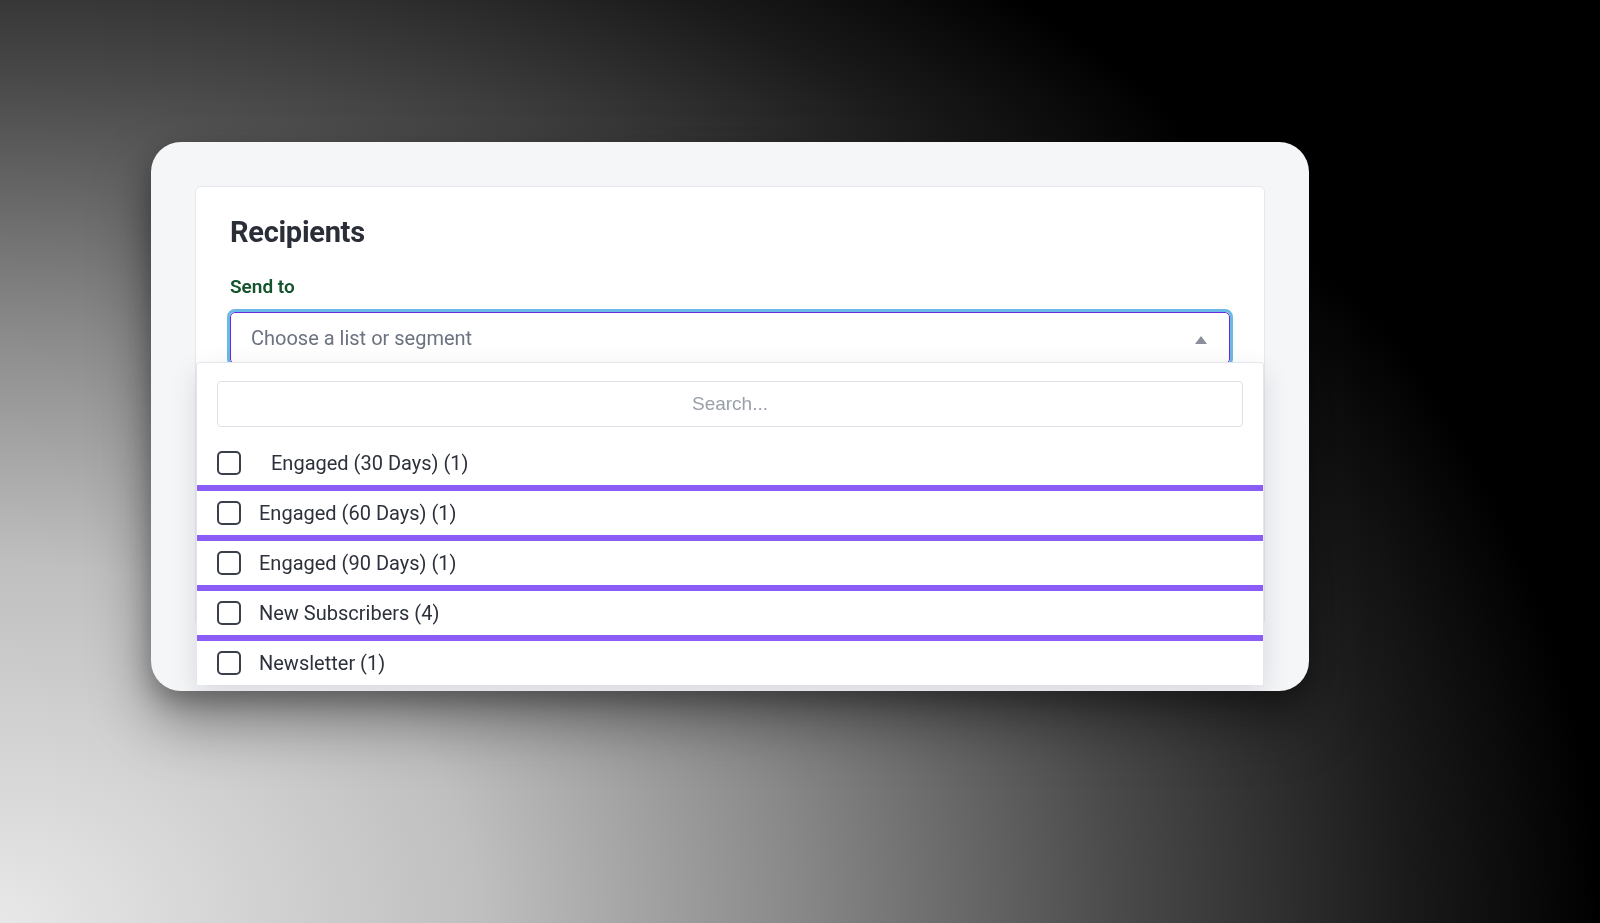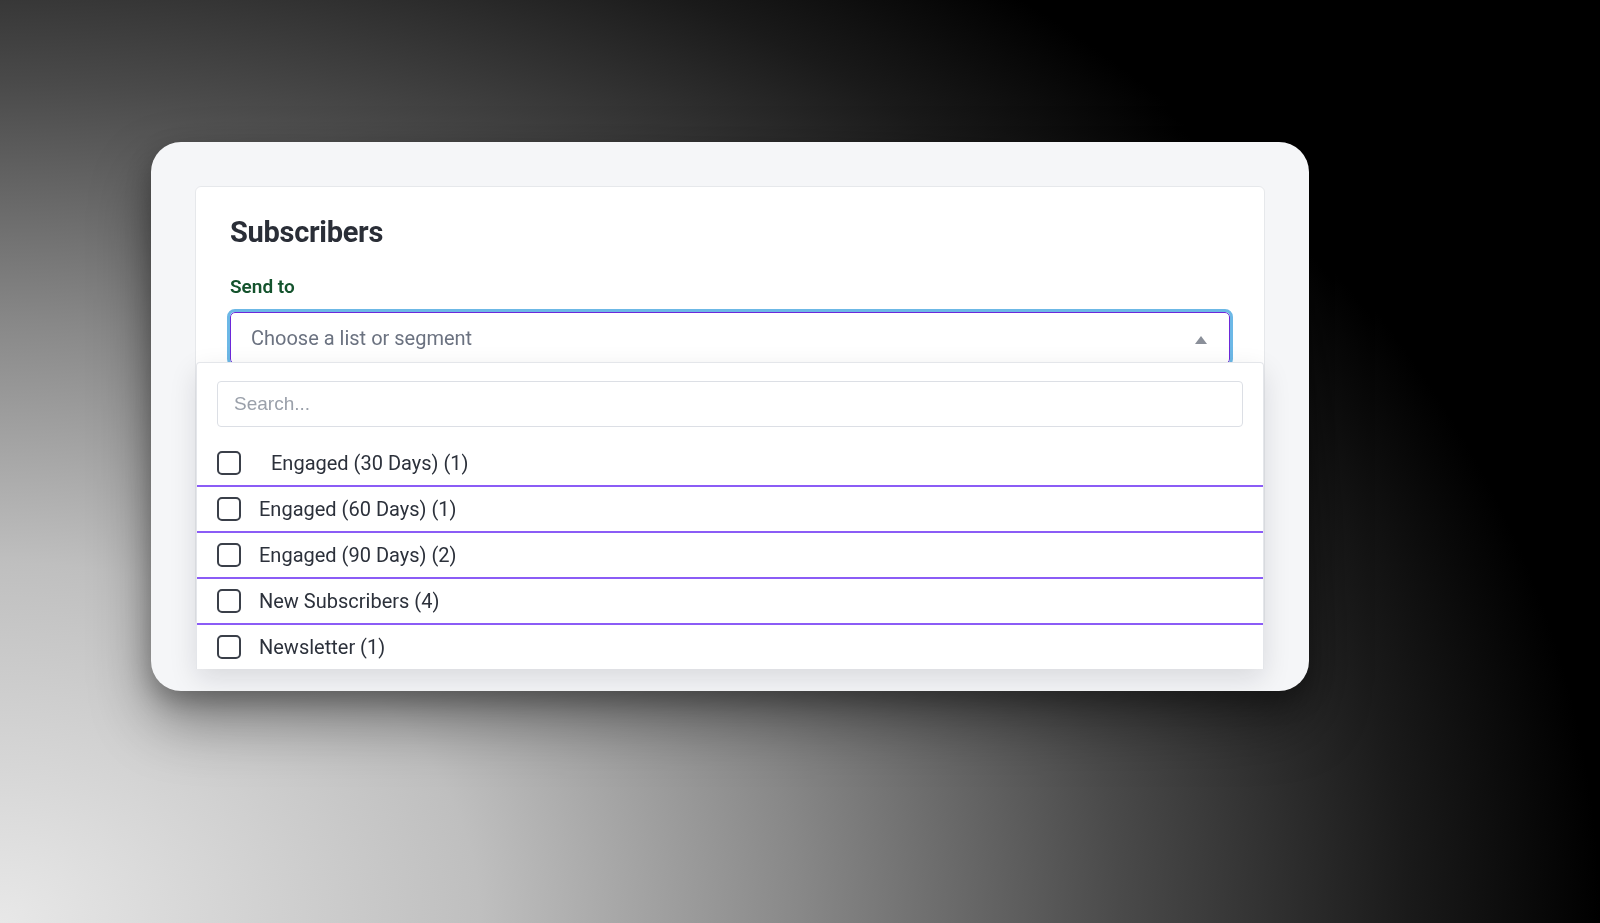--- a/index.html
+++ b/index.html
@@ -84,29 +84,30 @@
     }
     .dropdown-search {
       width: 100%;
       height: 46px;
       border: 1px solid #dcdfe5;
       border-radius: 4px;
       padding: 0 16px;
       font-size: 19px;
       color: #2a2e37;
       outline: none;
+      text-align: center;
     }
     .dropdown-search::placeholder { color: #9aa0aa; }
     .option-list { list-style: none; }
     .option-item {
       display: flex;
       align-items: center;
       gap: 18px;
       padding: 10px 20px;
-      border-top: 2px solid #8b5cf6;
+      border-top: 6px solid #8b5cf6;
       cursor: pointer;
       color: #2c313b;
       font-size: 20px;
       line-height: 1.2;
     }
     .option-item:first-child { border-top: none; padding-top: 10px; gap: 30px; }
     .checkbox {
       width: 24px;
       height: 24px;
       border: 2px solid #3a3f49;
@@ -114,21 +115,21 @@
       background: #fff;
       flex-shrink: 0;
     }
   </style>
 </head>
 <body>
 
 <div class="modal-card">
   <div class="inner-panel">
 
-    <h2 class="section-title">Subscribers</h2>
+    <h2 class="section-title">Recipients</h2>
 
     <div class="field-label">Send to</div>
 
     <div class="select-box">
       <span class="select-placeholder">Choose a list or segment</span>
       <span class="caret-up">
         <svg width="12" height="8" viewBox="0 0 12 8" fill="currentColor">
             <path d="M6 0 L12 8 H0 Z"></path>
           </svg>
       </span>
@@ -142,21 +143,21 @@
         <li class="option-item">
           <span class="checkbox"></span>
           <span>Engaged (30 Days) (1)</span>
         </li>
         <li class="option-item">
           <span class="checkbox"></span>
           <span>Engaged (60 Days) (1)</span>
         </li>
         <li class="option-item">
           <span class="checkbox"></span>
-          <span>Engaged (90 Days) (2)</span>
+          <span>Engaged (90 Days) (1)</span>
         </li>
         <li class="option-item">
           <span class="checkbox"></span>
           <span>New Subscribers (4)</span>
         </li>
         <li class="option-item">
           <span class="checkbox"></span>
           <span>Newsletter (1)</span>
         </li>
       </ul>

